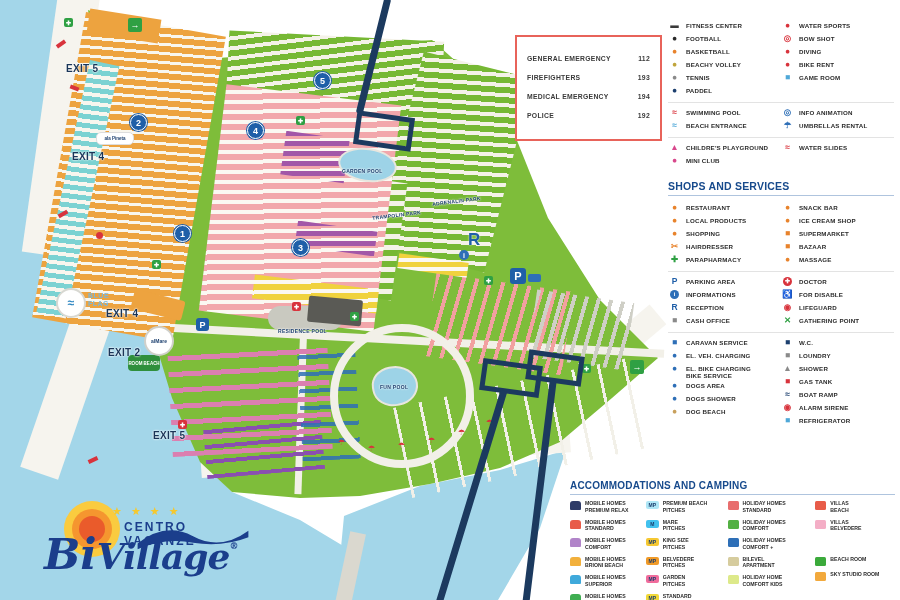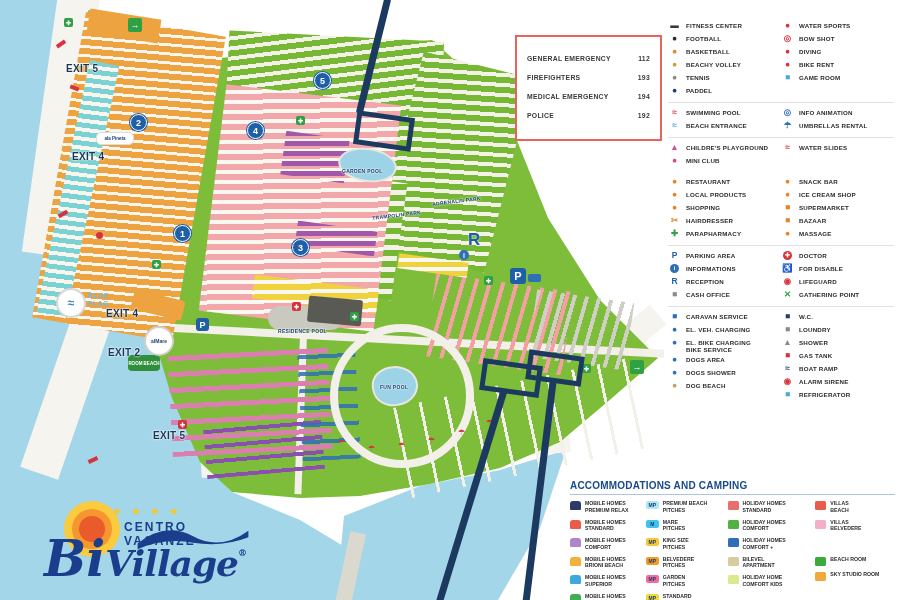--- a/index.html
+++ b/index.html
@@ -64,21 +64,21 @@
   #logo{left:38px;top:493px;width:220px;height:104px;z-index:30;}
   #logo .stars{position:absolute;left:74px;top:12px;color:#F5C82E;font-size:11px;letter-spacing:3px;}
   #logo .tagline{position:absolute;left:86px;top:27px;font-size:12px;font-weight:bold;color:#1B3E8C;
      letter-spacing:2.1px;}
   #logo .sun1{position:absolute;left:26px;top:8px;width:56px;height:56px;border-radius:50%;background:#FACB3F;}
   #logo .sun2{position:absolute;left:34px;top:16px;width:40px;height:40px;border-radius:50%;background:#F5962F;}
   #logo .sun3{position:absolute;left:41px;top:23px;width:26px;height:26px;border-radius:50%;background:#EA5B2B;}
   #logo .wave{position:absolute;left:96px;top:34px;width:118px;height:24px;}
   #logo .bname{position:absolute;left:6px;top:36px;color:#1B3E8C;
      font-family:"DejaVu Serif",serif;font-style:italic;font-weight:bold;}
-  #logo .bi{font-size:50px;}
+  #logo .bi{font-size:43px;}
   #logo .village{font-size:36px;letter-spacing:-1px;}
   #logo .reg{font-size:9px;vertical-align:20px;}
 </style>
 </head>
 <body>
 
 <div class="abs" style="left:0;top:0;width:900px;height:600px;">
 
   <div class="abs water" style="left:0;top:0;width:900px;height:600px;z-index:1;
     clip-path:polygon(0 0,86px 0,104px 110px,124px 220px,148px 316px,174px 400px,202px 462px,232px 492px,300px 520px,360px 556px,430px 600px,0 600px);"></div>
@@ -341,20 +341,21 @@
           </div>
         </div>
         <div class="lcol">
           <div class="litem">
             <span class="lic" style="color: rgb(216, 51, 60);">≈</span>
             <span class="llabel">WATER SLIDES</span>
           </div>
         </div>
       </div>
     </div>
+  <h3 class="lhead" style="margin-top:8px;">SHOPS AND SERVICES</h3>
   <div id="shops-groups">
       <div class="lgrp">
         <div class="lcol">
           <div class="litem">
             <span class="lic" style="color: rgb(232, 131, 44);">●</span>
             <span class="llabel">RESTAURANT</span>
           </div>
           <div class="litem">
             <span class="lic" style="color: rgb(232, 131, 44);">●</span>
             <span class="llabel">LOCAL PRODUCTS</span>

